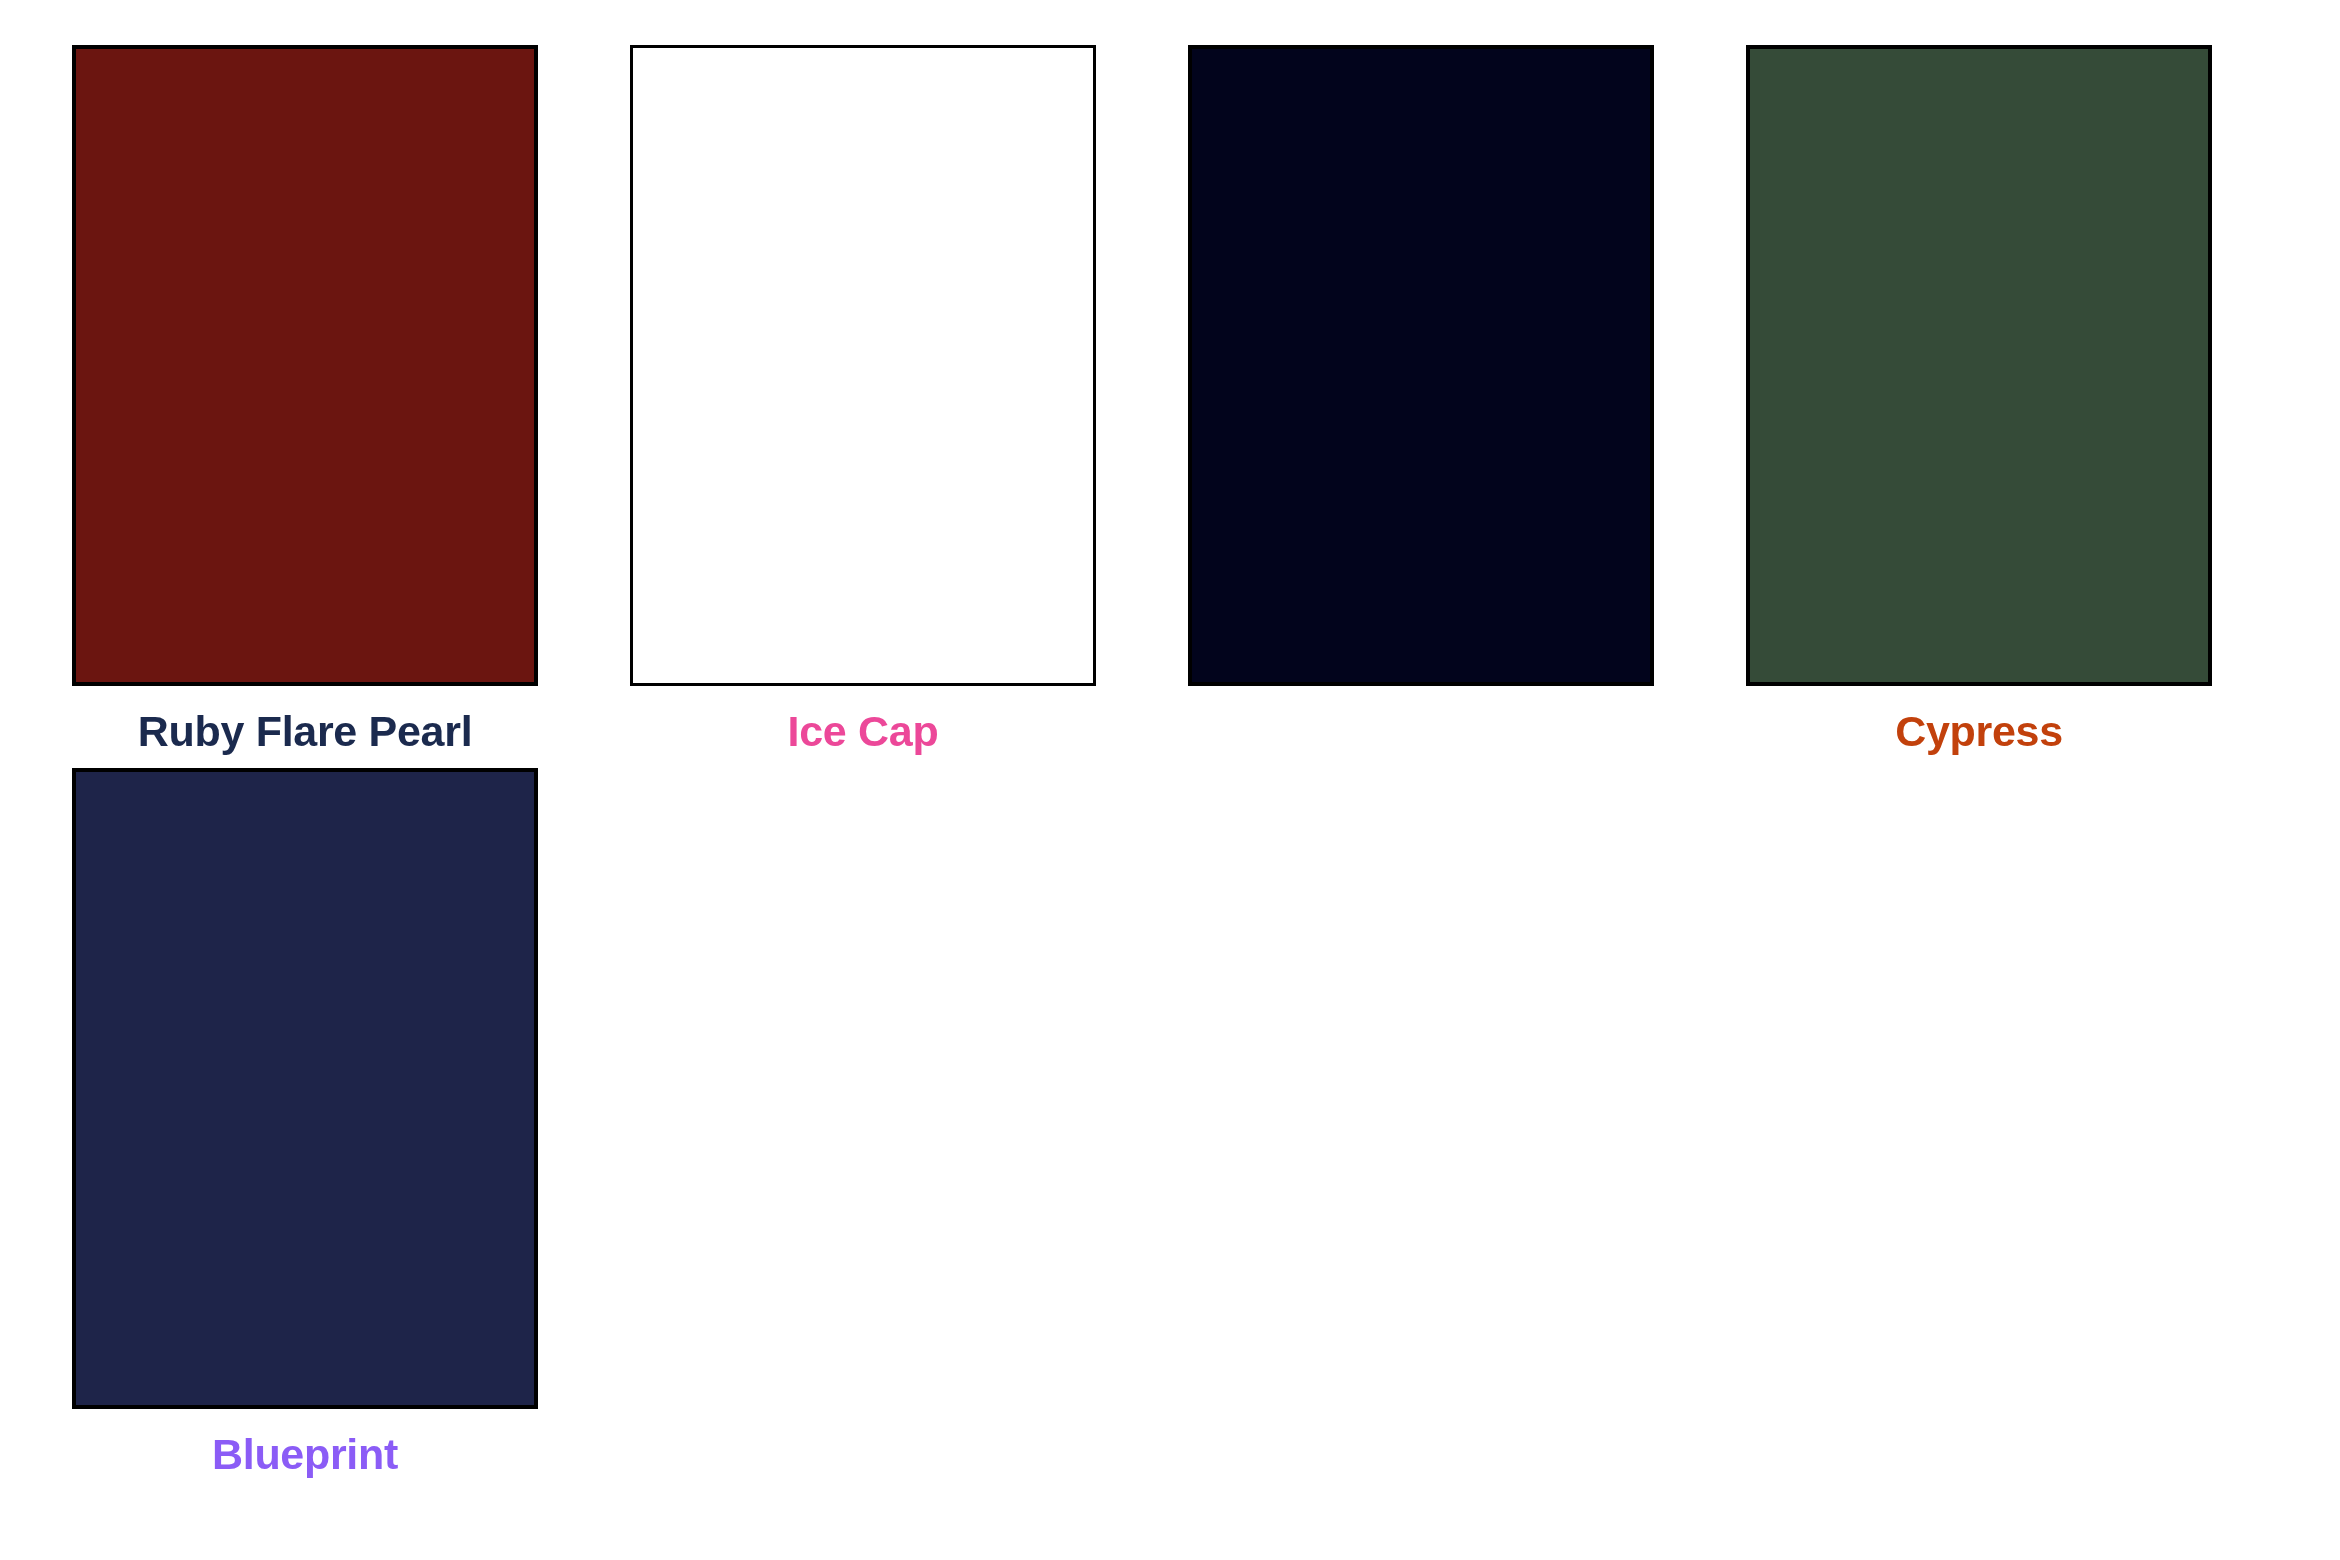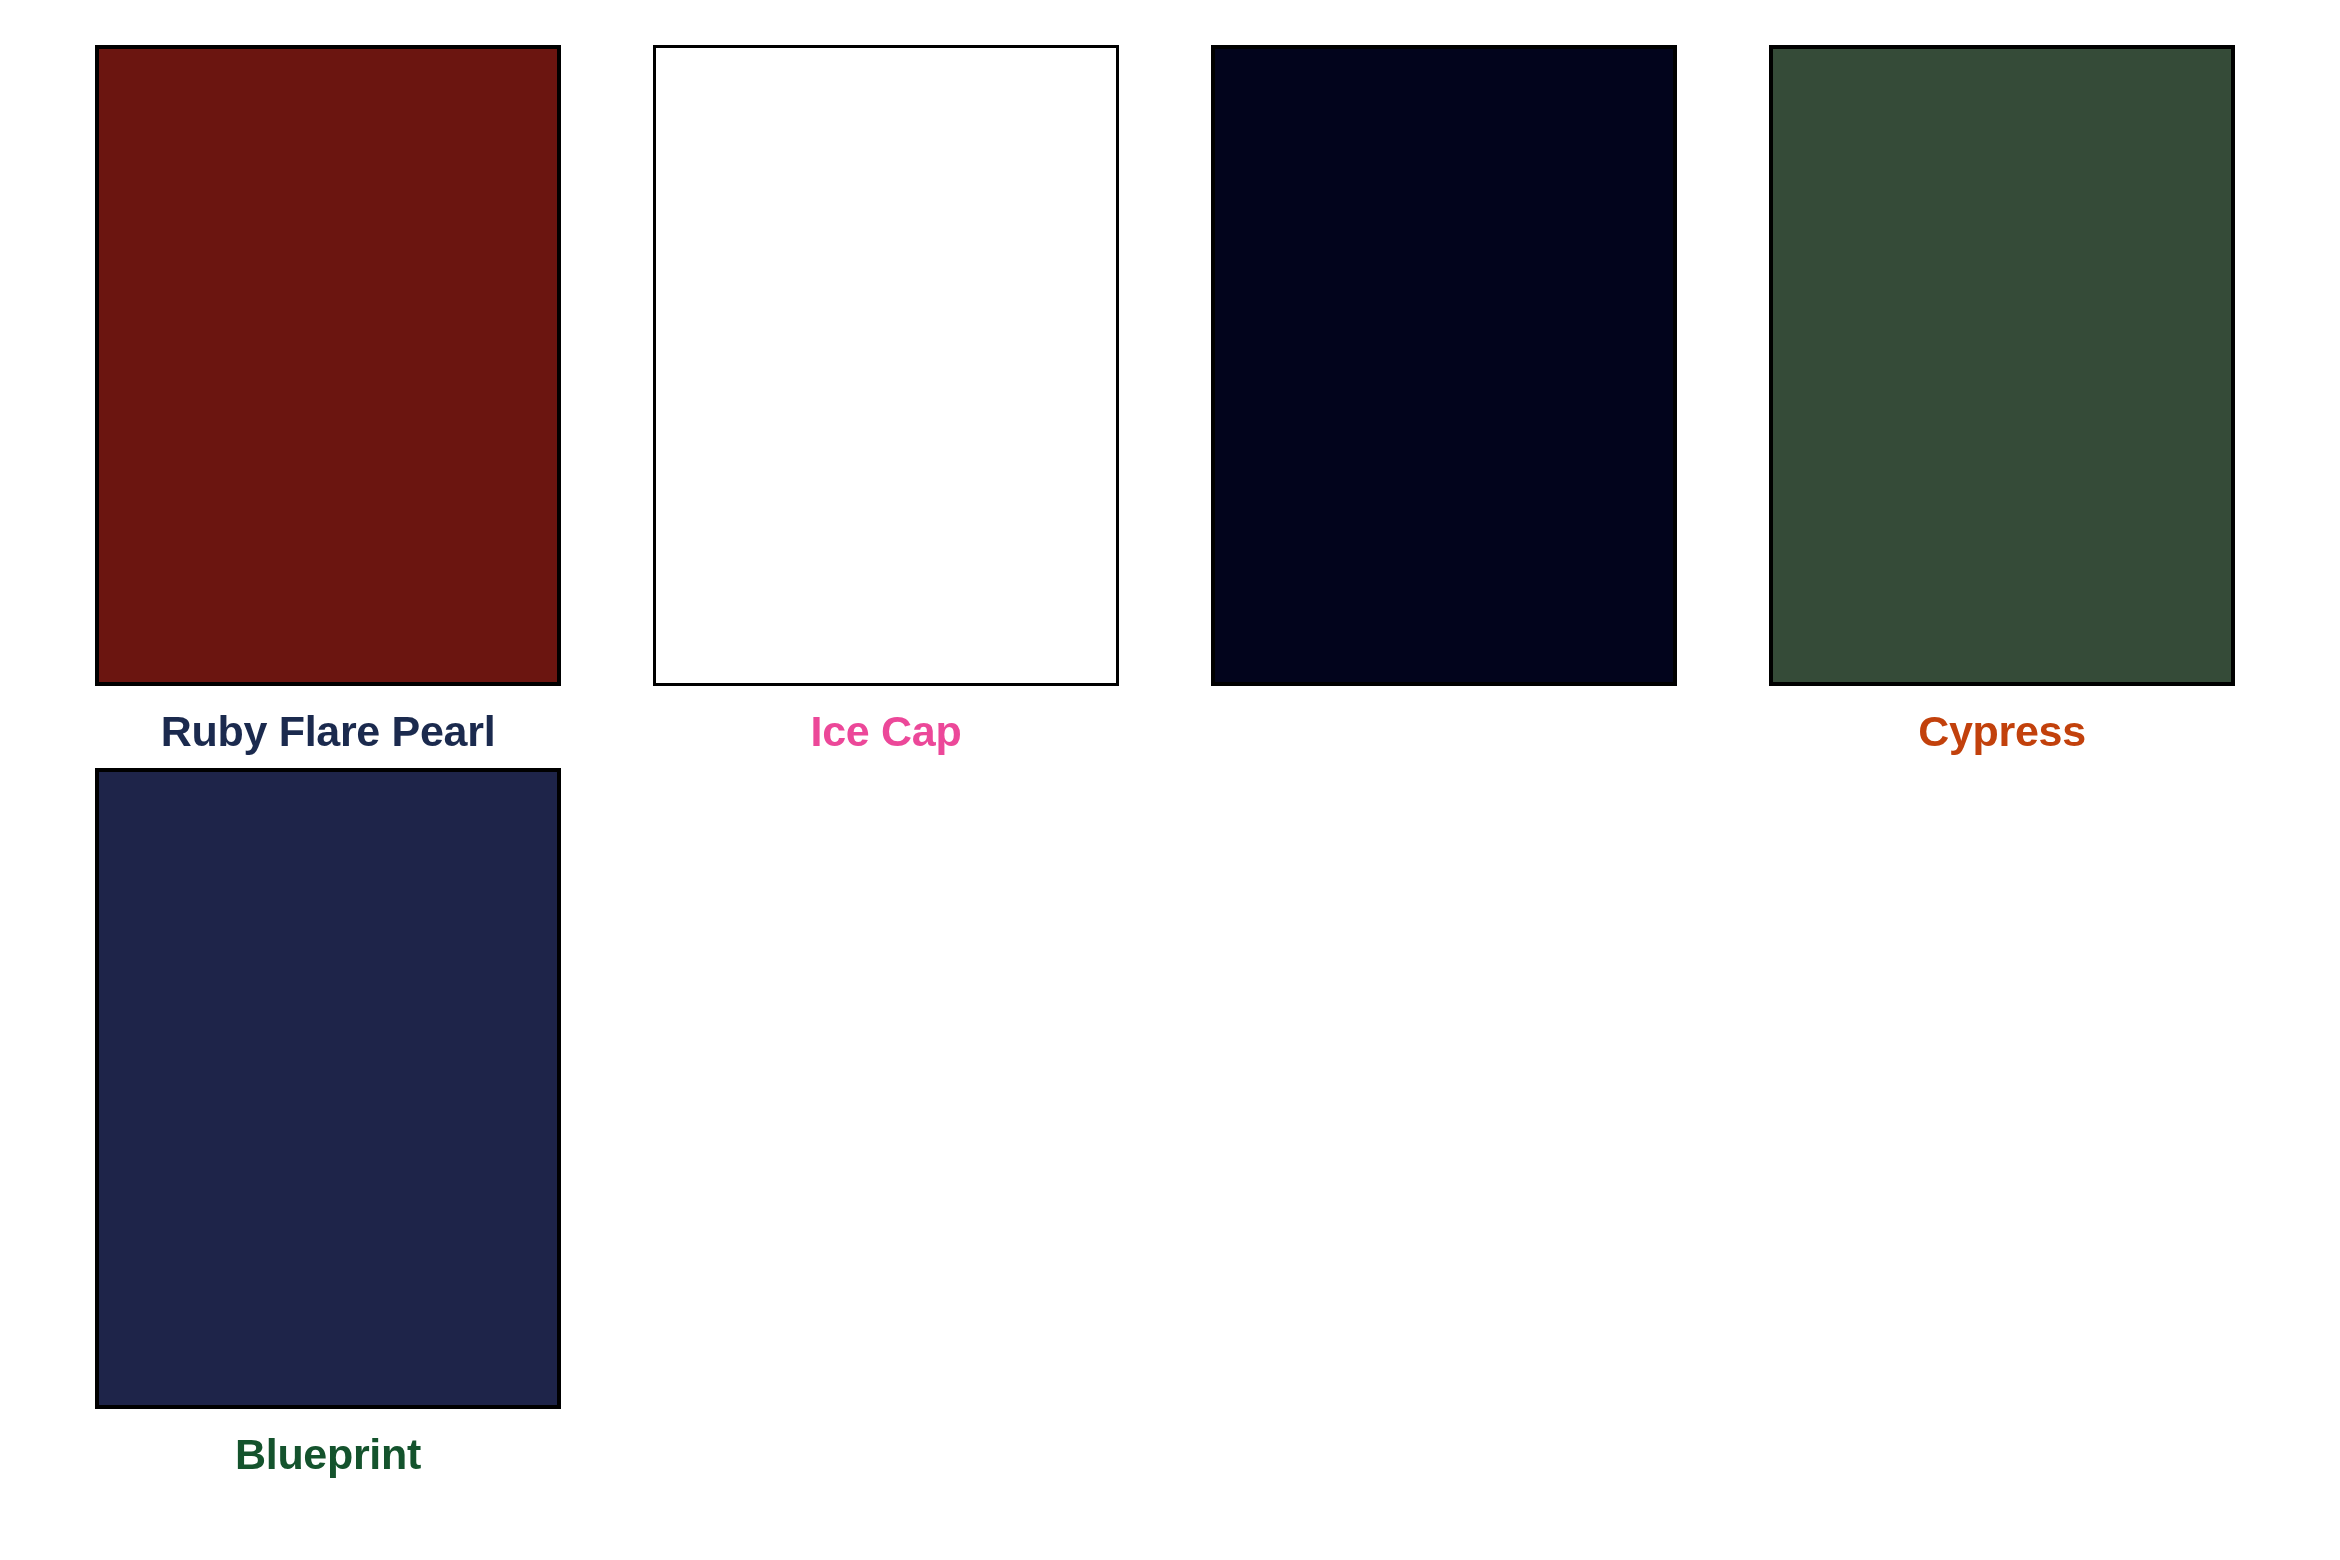--- a/index.html
+++ b/index.html
@@ -22,21 +22,21 @@
     box-sizing: border-box;
     padding: 45px 0 0 0;
   }
 
   .swatch-grid {
     display: grid;
     grid-template-columns: repeat(4, 466px);
     grid-template-rows: repeat(2, 723px);
     column-gap: 92px;
     row-gap: 0px;
-    margin-left: 95px;
+    margin-left: 72px;
   }
 
   .swatch-cell {
     display: flex;
     flex-direction: column;
     align-items: center;
     width: 466px;
   }
 
   .swatch-chip {
@@ -83,21 +83,21 @@
       <div class="swatch-chip" style="background: rgb(2, 4, 28);"></div>
     </div>
 
     <div class="swatch-cell">
       <div class="swatch-chip" style="background: rgb(53, 75, 56);"></div>
       <div class="swatch-label" style="color: #c2410c;">Cypress</div>
     </div>
 
     <div class="swatch-cell">
       <div class="swatch-chip" style="background: rgb(30, 36, 73);"></div>
-      <div class="swatch-label" style="color: #14532d;">Blueprint</div>
+      <div class="swatch-label" style="color: #8b5cf6;">Blueprint</div>
     </div>
 
     <div class="swatch-cell empty">
       
       
     </div>
 
     <div class="swatch-cell empty">
       
       

